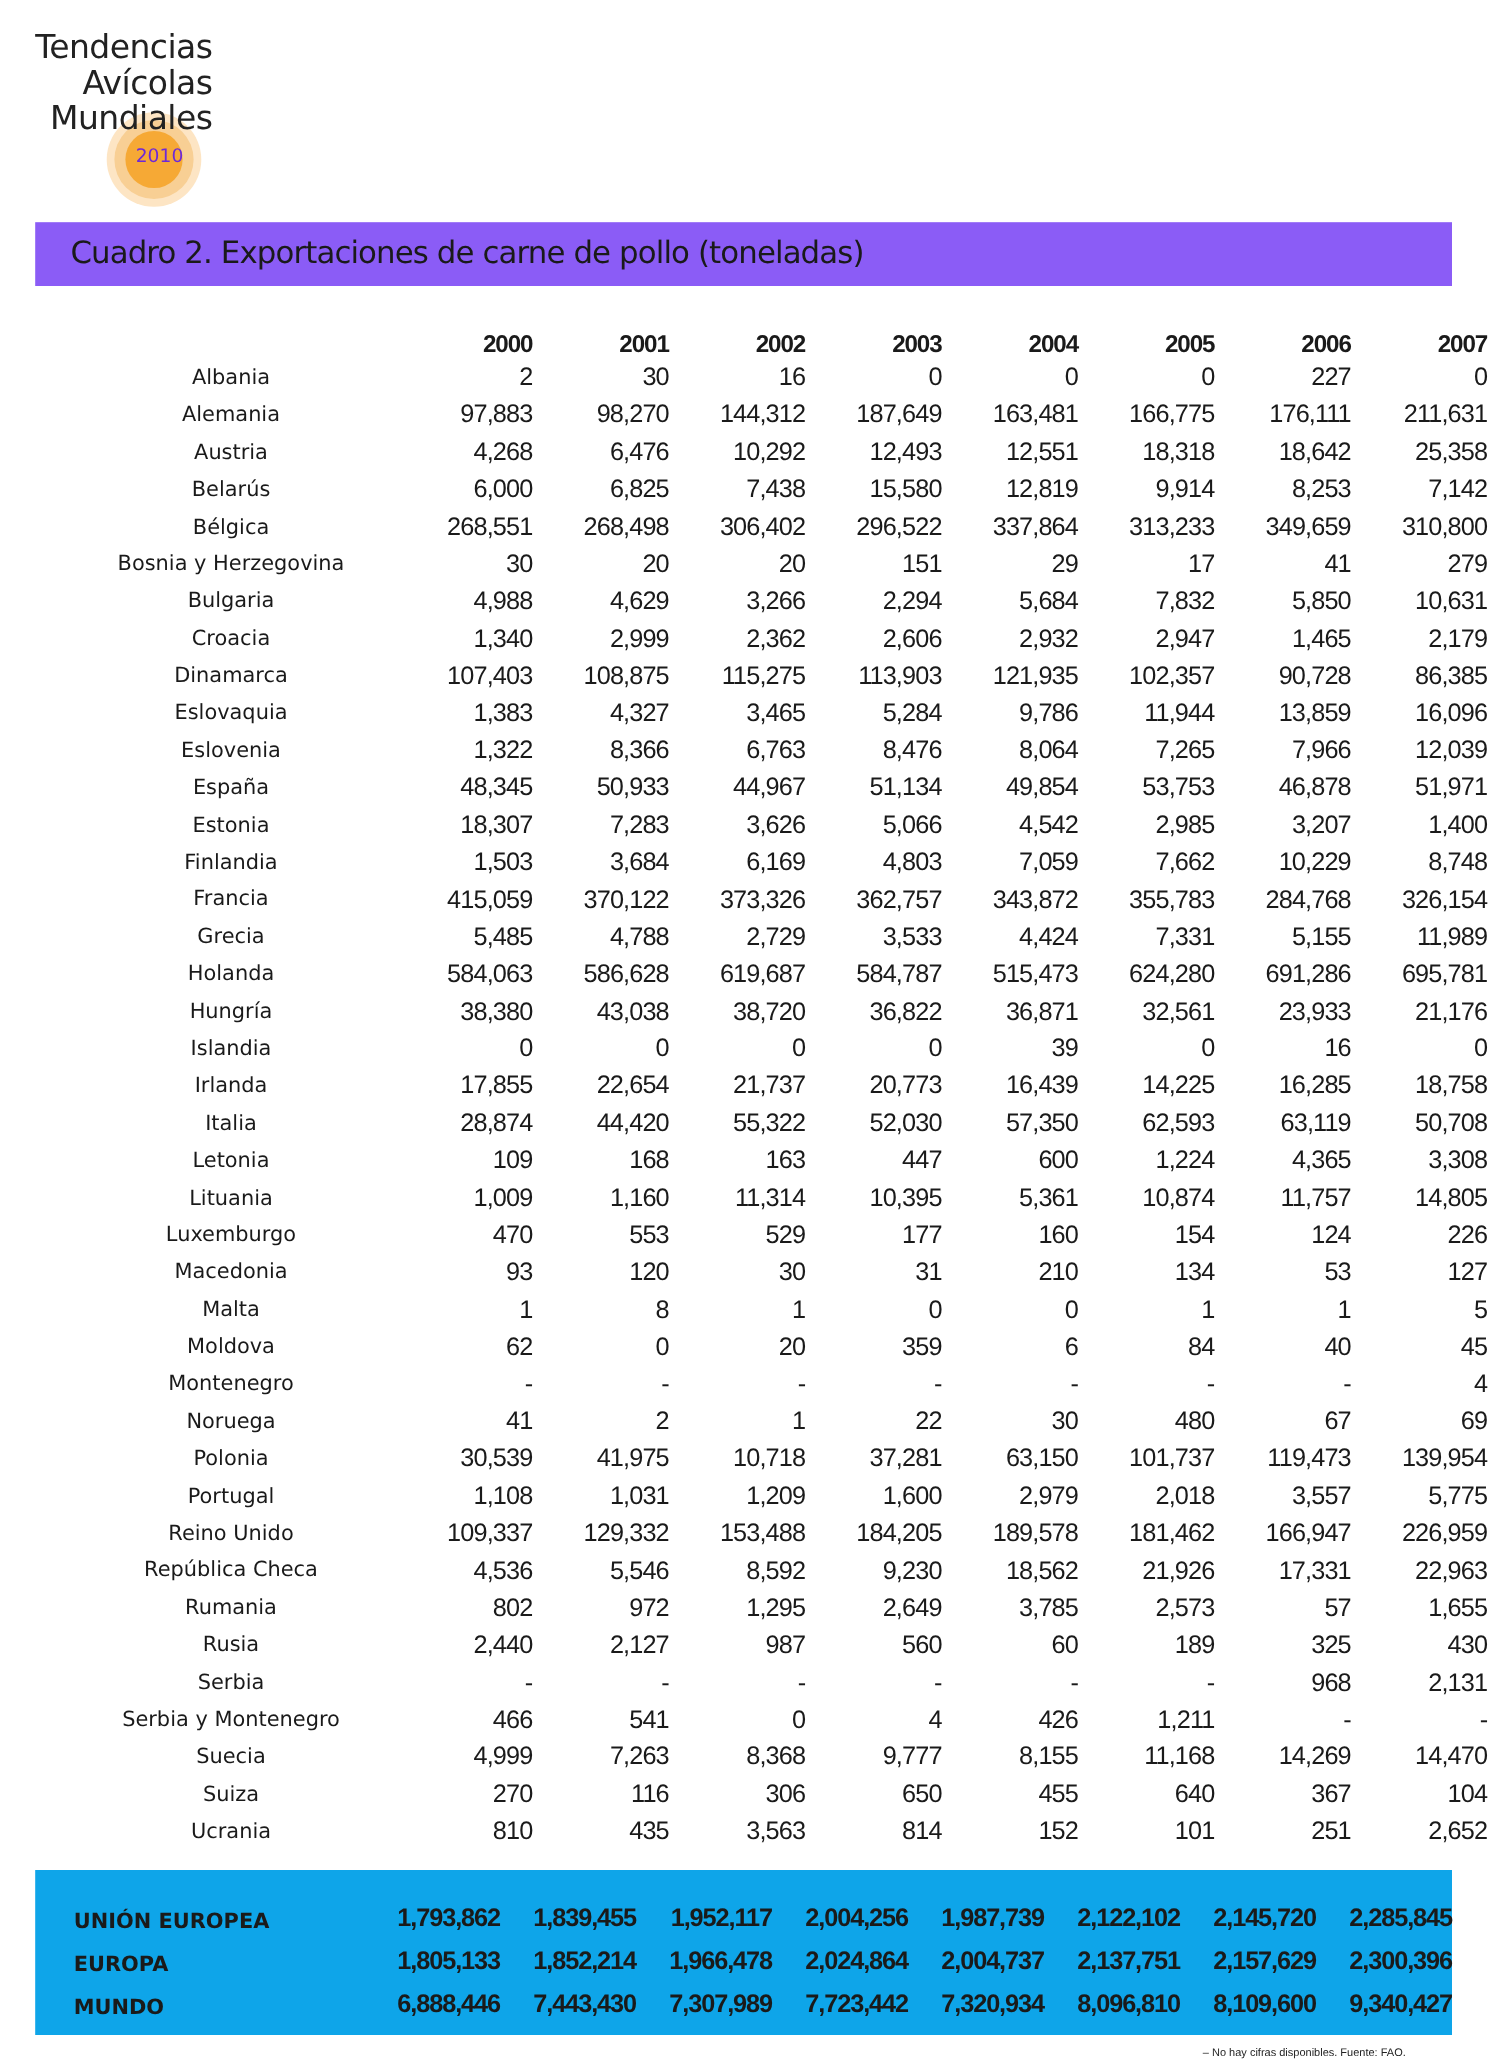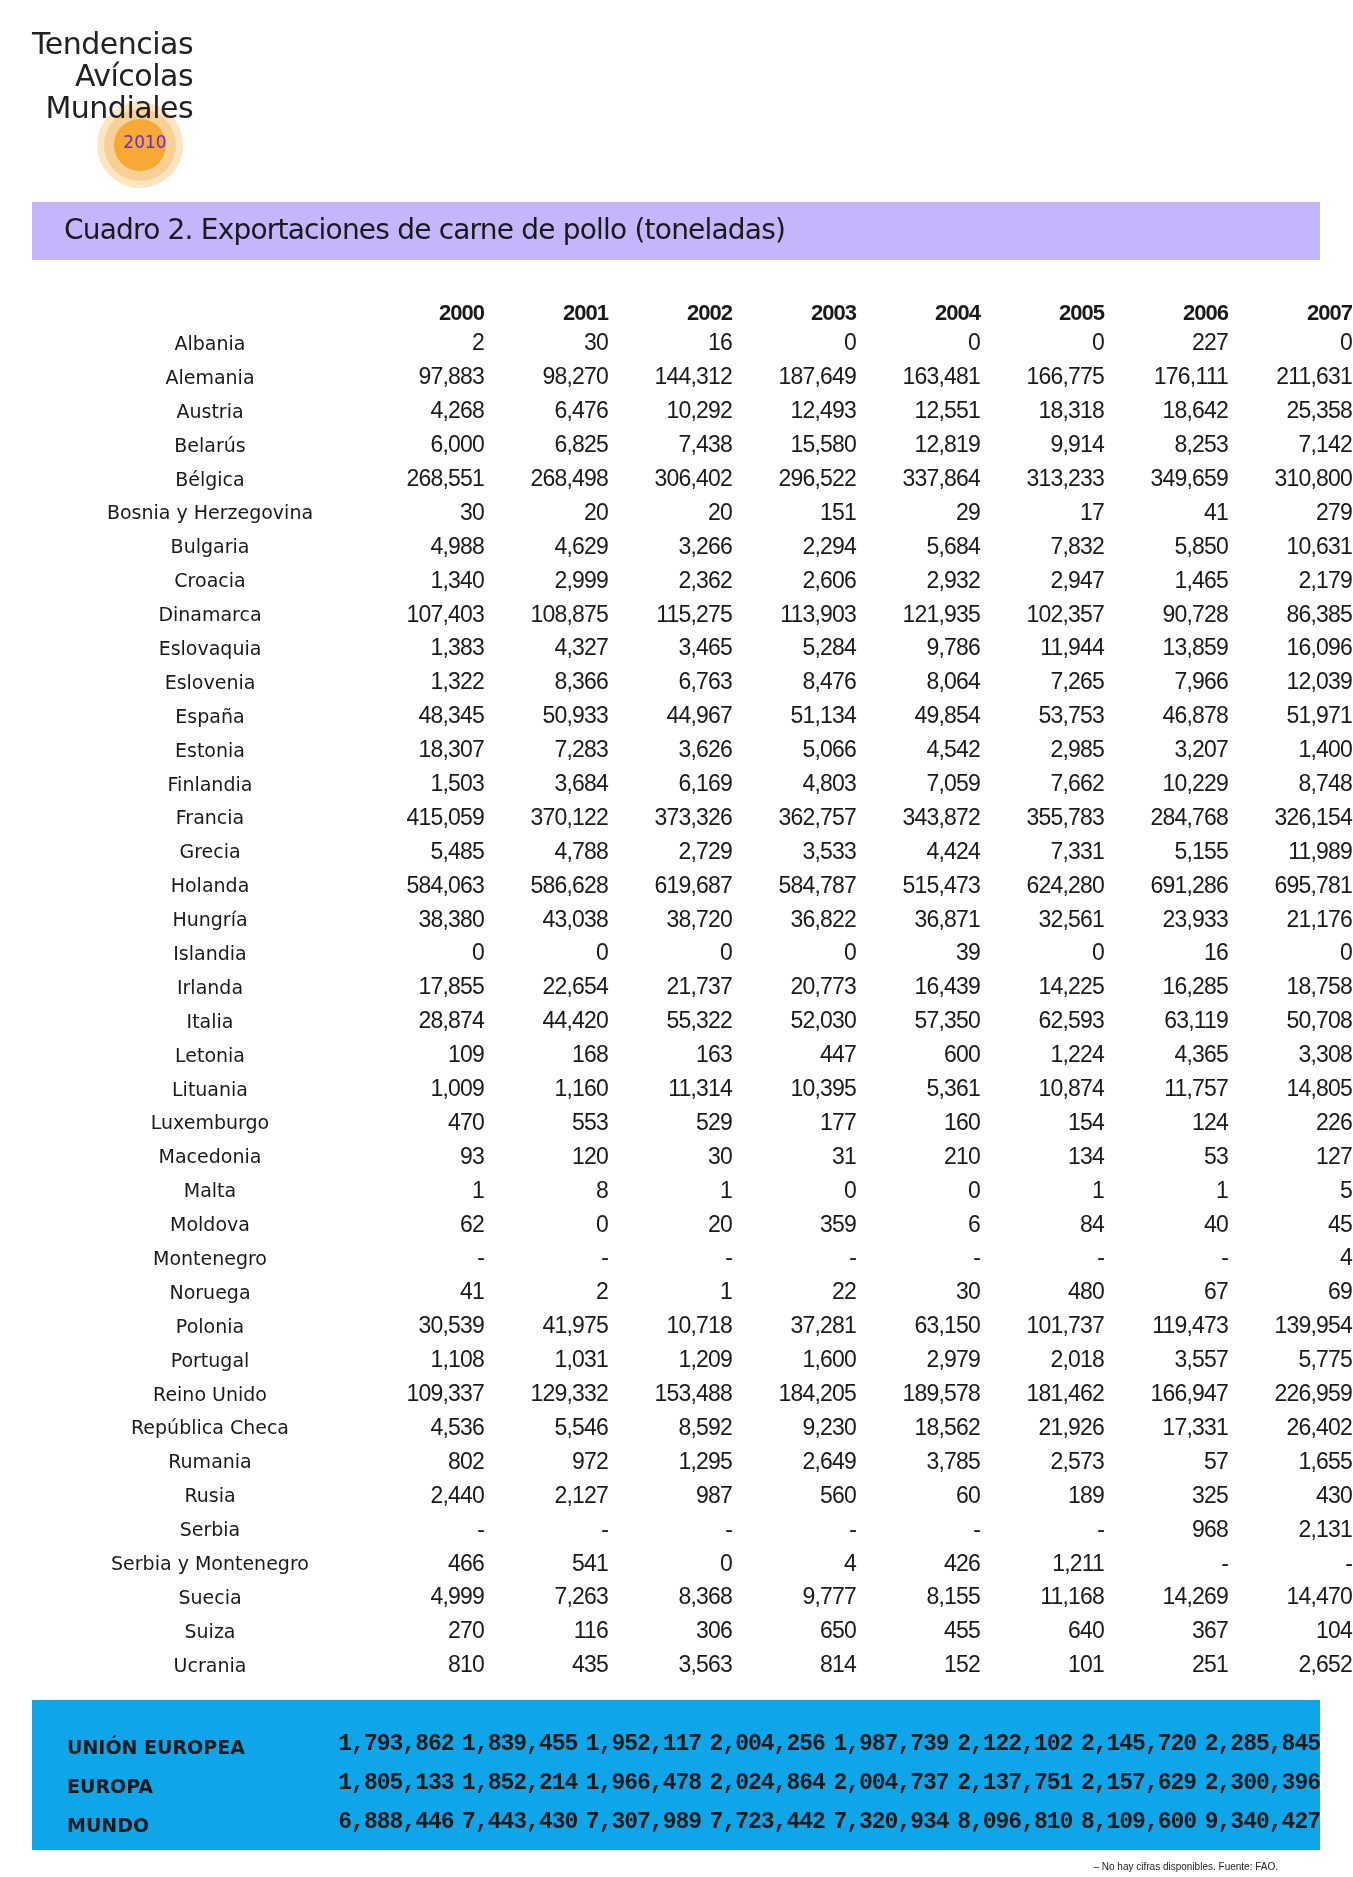--- a/index.html
+++ b/index.html
@@ -3,34 +3,34 @@
 <meta charset="utf-8">
 <style>
   html, body { margin: 0; padding: 0; background: #ffffff; }
   body { width: 1353px; height: 1877px; position: relative; overflow: hidden; color: #1a1a1a; font-family: "Liberation Sans", sans-serif; }
   .logo { position: absolute; left: 32px; top: 28px; width: 260px; height: 170px; }
   .logo-circle-outer { position: absolute; left: 65px; top: 74px; width: 86px; height: 86px; border-radius: 50%; background: #fde5c4; }
   .logo-circle-mid { position: absolute; left: 72px; top: 81px; width: 72px; height: 72px; border-radius: 50%; background: #f8cf94; }
   .logo-circle-inner { position: absolute; left: 82px; top: 91px; width: 52px; height: 52px; border-radius: 50%; background: #f6a935; }
   .logo-title { position: absolute; left: 0; top: 0; font-family: "DejaVu Sans", sans-serif; font-size: 30px; line-height: 32px; color: #222; letter-spacing: -0.5px; text-align: right; }
   .logo-year { position: absolute; left: 87px; top: 104px; width: 52px; text-align: center; font-family: "DejaVu Sans", sans-serif; font-size: 17px; color: #6d28d9; }
-  .title-bar { position: absolute; left: 32px; top: 202px; width: 1288px; height: 58px; background: #c4b5fd; }
+  .title-bar { position: absolute; left: 32px; top: 202px; width: 1288px; height: 58px; background: #8b5cf6; }
   .title-text { position: absolute; left: 32px; top: 11px; font-family: "DejaVu Sans", sans-serif; font-size: 28px; color: #1a1a1a; letter-spacing: -0.8px; }
   table.data { position: absolute; left: 60px; top: 290px; border-collapse: collapse; }
   table.data td, table.data th { padding: 0; height: 33.9px; white-space: nowrap; }
   table.data th { font-family: "Liberation Sans", sans-serif; font-weight: bold; font-size: 22px; text-align: right; letter-spacing: -1px; height: 36px; vertical-align: bottom; }
   td.country { width: 300px; font-family: "DejaVu Sans", sans-serif; font-size: 19px; text-align: center; padding-top: 6px; }
   td.num, th.year { width: 124px; text-align: right; }
   th.year:first-of-type { width: 300px; }
   td.num { font-family: "Liberation Sans", sans-serif; font-size: 23px; letter-spacing: -0.8px; }
   .totals-box { position: absolute; left: 32px; top: 1700px; width: 1288px; height: 150px; background: #0ea5e9; }
   table.totals { position: absolute; left: 35px; top: 24px; border-collapse: collapse; }
   table.totals td { padding: 0; height: 33px; white-space: nowrap; }
   table.totals td.tlabel { width: 265px; font-family: "DejaVu Sans", sans-serif; font-weight: bold; font-size: 19px; padding-top: 6px; }
-  table.totals td.tnum { width: 124px; text-align: right; font-family: Liberation Mono, monospace; font-weight: bold; font-size: 23px; letter-spacing: -1px; }
+  table.totals td.tnum { width: 124px; text-align: right; font-family: Liberation Sans, sans-serif; font-weight: bold; font-size: 23px; letter-spacing: -1px; }
   .footnote { position: absolute; right: 75px; top: 1861px; font-family: "Liberation Sans", sans-serif; font-size: 10px; color: #222; }
 </style>
 </head>
 <body>
 
 <div class="logo">
   <div class="logo-circle-outer"></div>
   <div class="logo-circle-mid"></div>
   <div class="logo-circle-inner"></div>
   <div class="logo-title">
@@ -414,21 +414,21 @@
       </tr>
       <tr>
         <td class="country">República Checa</td>
         <td class="num">4,536</td>
         <td class="num">5,546</td>
         <td class="num">8,592</td>
         <td class="num">9,230</td>
         <td class="num">18,562</td>
         <td class="num">21,926</td>
         <td class="num">17,331</td>
-        <td class="num">26,402</td>
+        <td class="num">22,963</td>
       </tr>
       <tr>
         <td class="country">Rumania</td>
         <td class="num">802</td>
         <td class="num">972</td>
         <td class="num">1,295</td>
         <td class="num">2,649</td>
         <td class="num">3,785</td>
         <td class="num">2,573</td>
         <td class="num">57</td>

